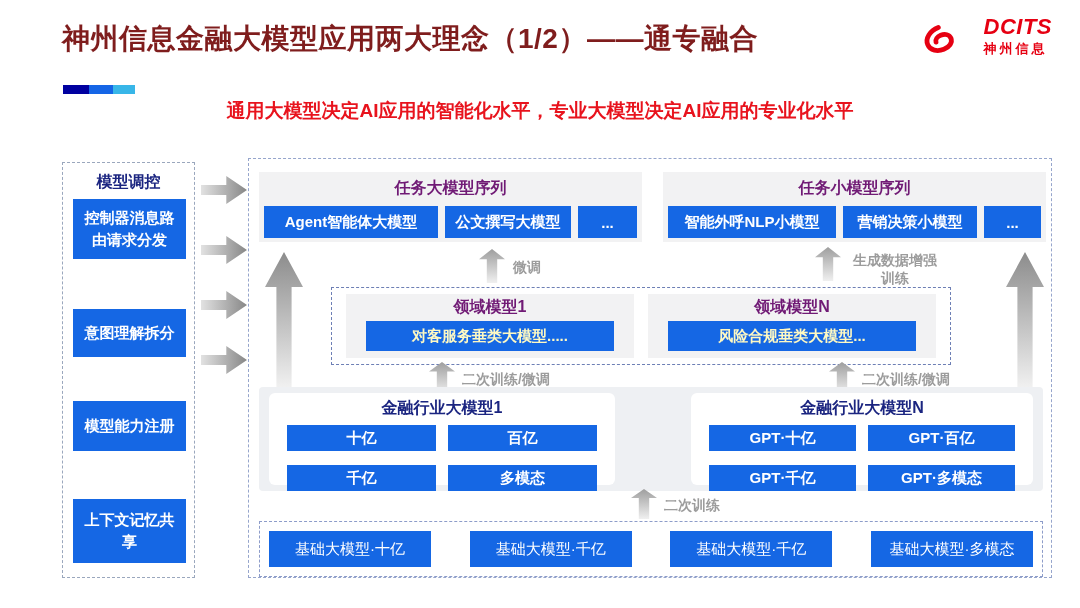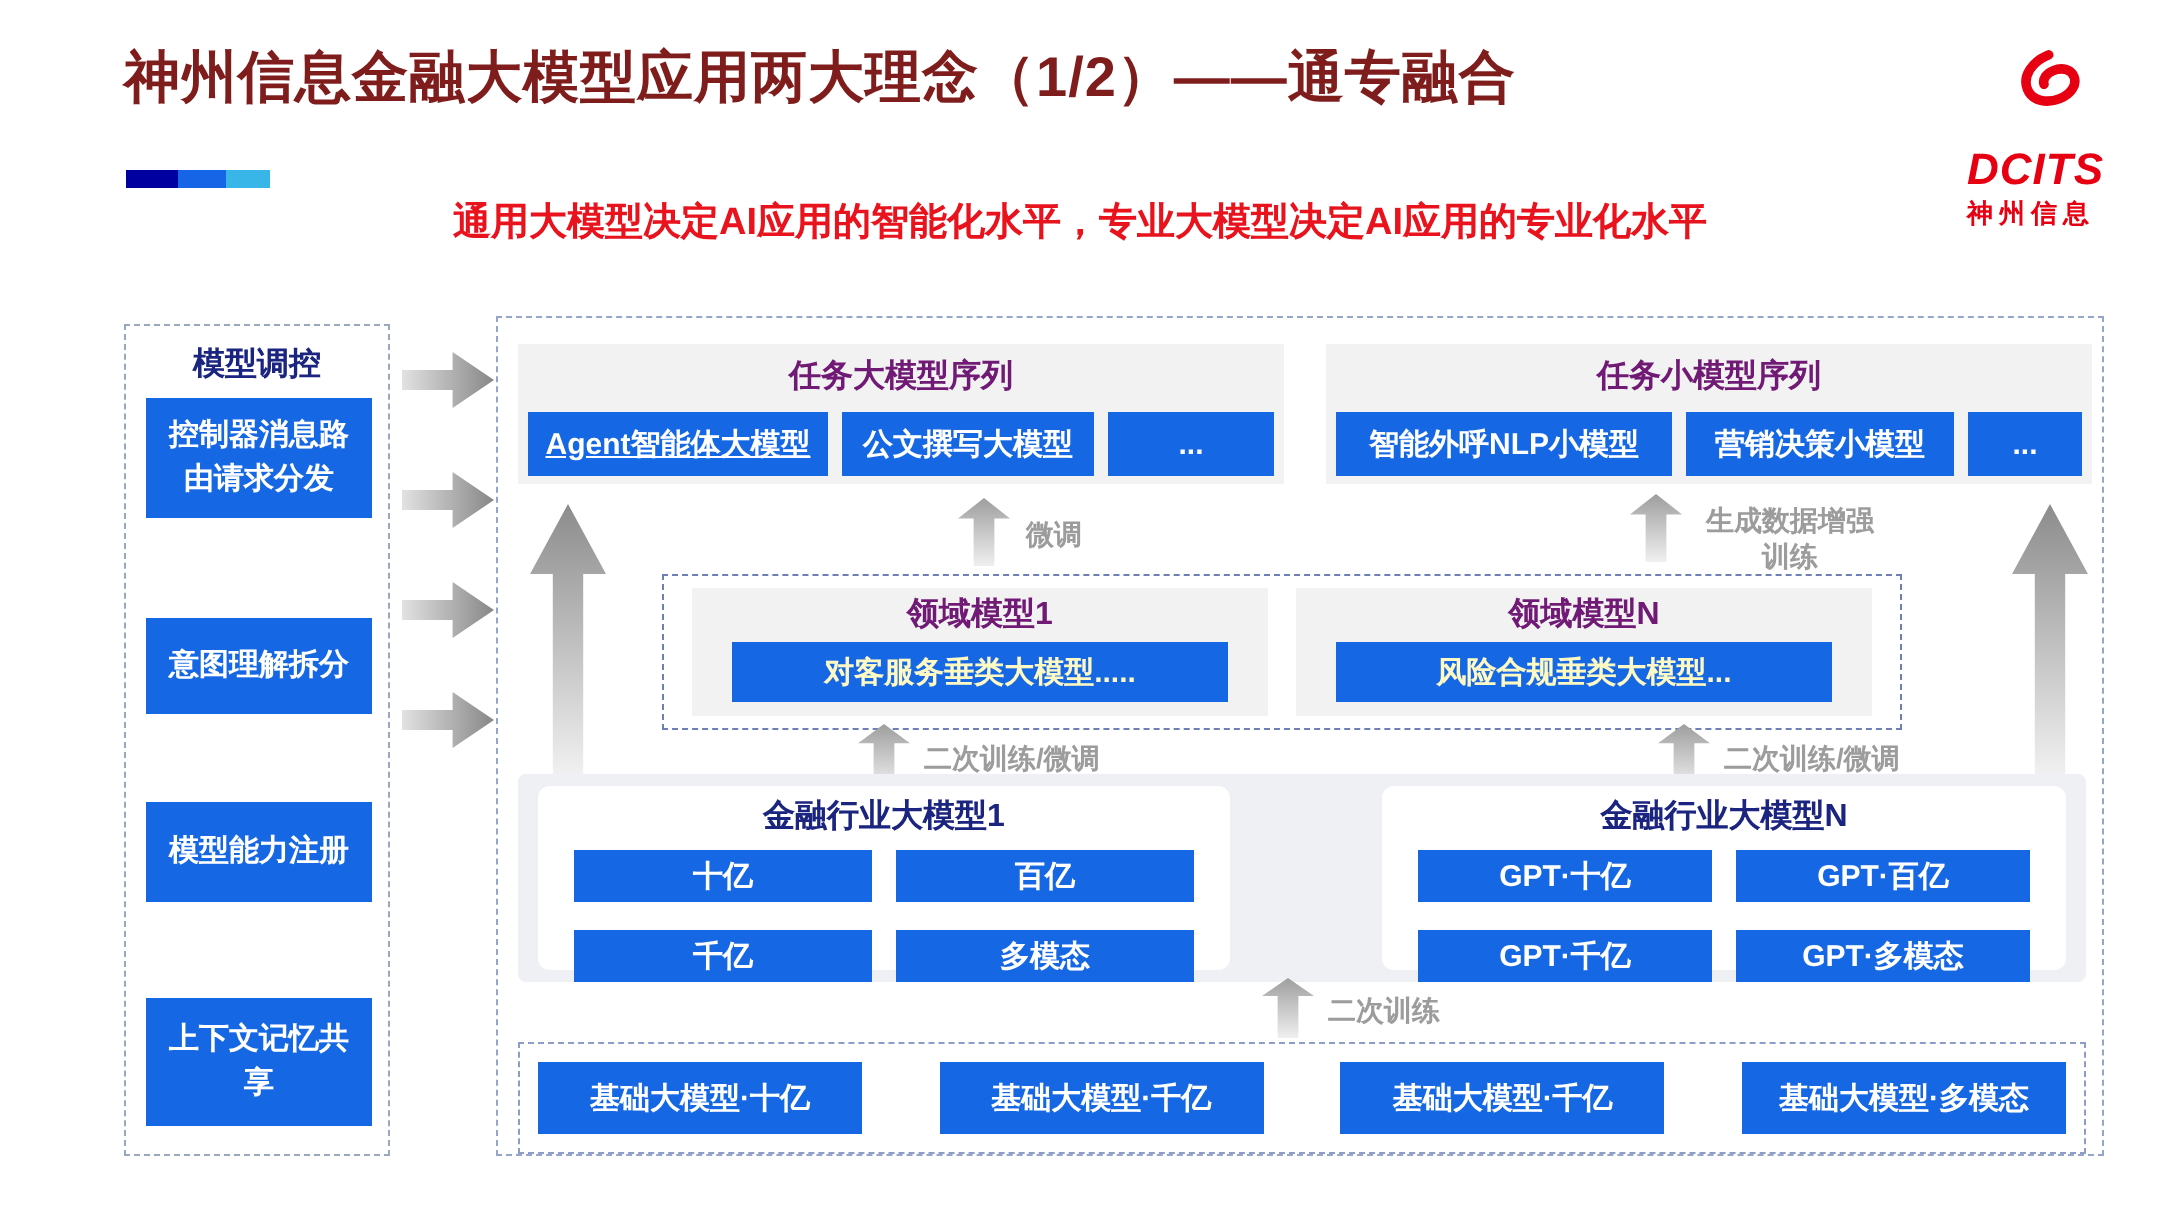--- a/index.html
+++ b/index.html
@@ -6,21 +6,21 @@
   body{font-family:"Liberation Sans","DejaVu Sans",sans-serif;}
   .slide{position:relative;width:1080px;height:608px;background:#fff;overflow:hidden;}
 
   
   .title{position:absolute;left:62px;top:20px;font-size:28px;font-weight:bold;color:#7f1d1d;letter-spacing:.5px;white-space:nowrap;}
   .accent-bar{position:absolute;left:63px;top:85px;width:72px;height:9px;display:flex;}
   .accent-bar .s1{width:26px;background:#0000a0;}
   .accent-bar .s2{width:24px;background:#1565e6;}
   .accent-bar .s3{width:22px;background:#38b6e8;}
   .subtitle{position:absolute;left:0;top:98px;width:1080px;text-align:center;font-size:19px;font-weight:bold;color:#e8131d;}
-  .logo{position:absolute;right:28px;top:16px;display:flex;align-items:flex-end;gap:7px;flex-direction:column;}
+  .logo{position:absolute;right:28px;top:16px;display:flex;align-items:flex-start;gap:18px;}
   .logo-text{display:flex;flex-direction:column;line-height:1;}
   .logo-brand{font-size:22px;font-style:italic;font-weight:bold;color:#e60012;letter-spacing:.5px;}
   .logo-cn{font-size:13px;font-weight:bold;color:#e60012;letter-spacing:3px;margin-top:4px;}
 
   
   .sidebar{position:absolute;left:62px;top:162px;width:133px;height:416px;border:1px dashed #9aa7bd;background:#fff;box-sizing:border-box;}
   .sidebar-title{position:absolute;top:9px;left:0;width:100%;text-align:center;font-size:16px;font-weight:bold;color:#1b2580;}
   .side-box{position:absolute;left:10px;width:113px;background:#1567e4;color:#fff;font-size:15px;font-weight:600;display:flex;align-items:center;justify-content:center;text-align:center;padding:0 10px;box-sizing:border-box;line-height:1.45;}
   .sb1{top:36px;height:60px;} .sb2{top:146px;height:48px;} .sb3{top:238px;height:50px;} .sb4{top:336px;height:64px;}
 
@@ -29,21 +29,21 @@
 
   
   .main{position:absolute;left:248px;top:158px;width:804px;height:420px;border:1px dashed #96a5cc;box-sizing:border-box;background:#fff;}
 
   .panel{position:absolute;background:#f2f2f3;}
   .panel-title{text-align:center;font-size:16px;font-weight:bold;color:#701a75;padding-top:6px;}
   .task-large{left:10px;top:13px;width:383px;height:70px;}
   .task-small{left:414px;top:13px;width:383px;height:70px;}
   .btn-row{display:flex;gap:7px;padding:7px 5px 0 5px;}
   .btn{background:#1567e4;color:#fff;font-size:15px;font-weight:600;height:32px;display:flex;align-items:center;justify-content:center;white-space:nowrap;}
-  .w-a{width:150px;text-decoration:underline;} .w-b{width:126px;} .w-c{flex:1;}
+  .w-a{width:174px;} .w-b{width:126px;} .w-c{flex:1;}
   .w-d{width:168px;} .w-e{width:134px;font-family:Liberation Mono, monospace;} .w-f{flex:1;}
 
   .tall-arrow{position:absolute;width:38px;height:140px;top:93px;background:linear-gradient(to bottom,#8c8c8c,#f4f4f4);clip-path:polygon(50% 0,100% 25%,70% 25%,70% 100%,30% 100%,30% 25%,0 25%);}
   .ta-left{left:16px;} .ta-right{left:757px;}
 
   .small-arrow{position:absolute;width:26px;height:34px;background:linear-gradient(to bottom,#9e9e9e,#f0f0f0);clip-path:polygon(50% 0,100% 30%,70% 30%,70% 100%,30% 100%,30% 30%,0 30%);}
   .sa-ft{left:230px;top:90px;}
   .sa-gd{left:566px;top:88px;}
   .sa-rl{left:180px;top:203px;height:32px;}
   .sa-rr{left:580px;top:203px;height:32px;}
@@ -65,21 +65,21 @@
   
   .industry{position:absolute;left:10px;top:228px;width:784px;height:104px;background:#eef0f3;border-radius:4px;}
   .ind-box{position:absolute;top:6px;height:92px;background:#fff;border-radius:6px;}
   .ind-left{left:10px;width:346px;} .ind-right{left:432px;width:342px;}
   .ind-title{text-align:center;font-size:16px;font-weight:bold;color:#1b2580;padding-top:5px;}
   .ind-grid{display:grid;grid-template-columns:1fr 1fr;gap:14px 12px;padding:6px 18px 0;}
   .ind-grid .btn{height:26px;}
 
   
   .base-box{position:absolute;left:10px;top:362px;width:784px;height:56px;border:1px dashed #8d9cc9;box-sizing:border-box;display:flex;align-items:center;justify-content:space-between;padding:0 9px;background:#fff;}
-  .base-btn{width:162px;height:36px;background:#1567e4;color:#fff;font-size:15px;font-weight:700;display:flex;align-items:center;justify-content:center;white-space:nowrap;}
+  .base-btn{width:162px;height:36px;background:#1567e4;color:#fff;font-size:15px;font-weight:400;display:flex;align-items:center;justify-content:center;white-space:nowrap;}
 </style>
 </head>
 <body>
 
 <div class="slide">
 
   <div class="title">神州信息金融大模型应用两大理念（1/2）——通专融合</div>
   <div class="accent-bar">
     <div class="s1"></div>
     <div class="s2"></div>

